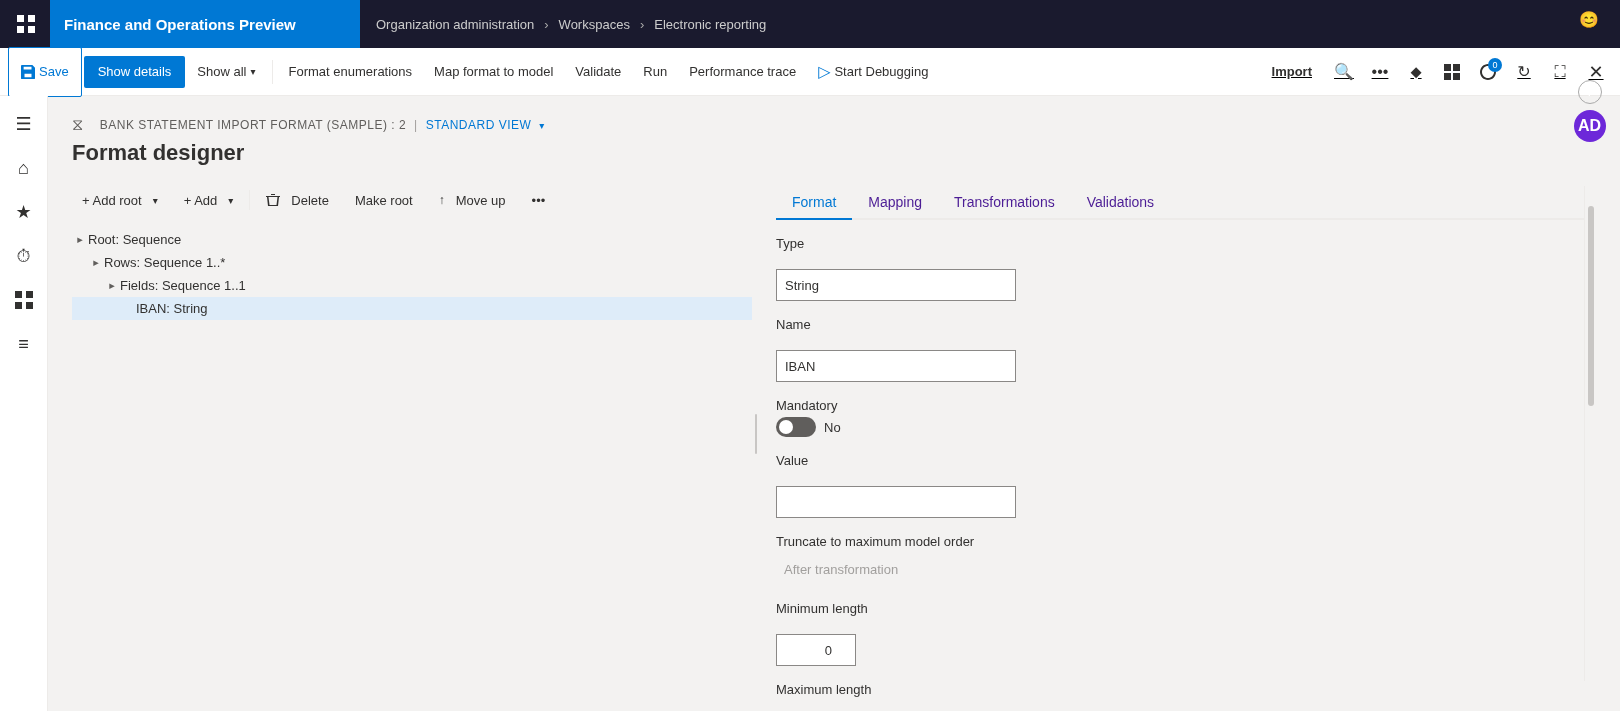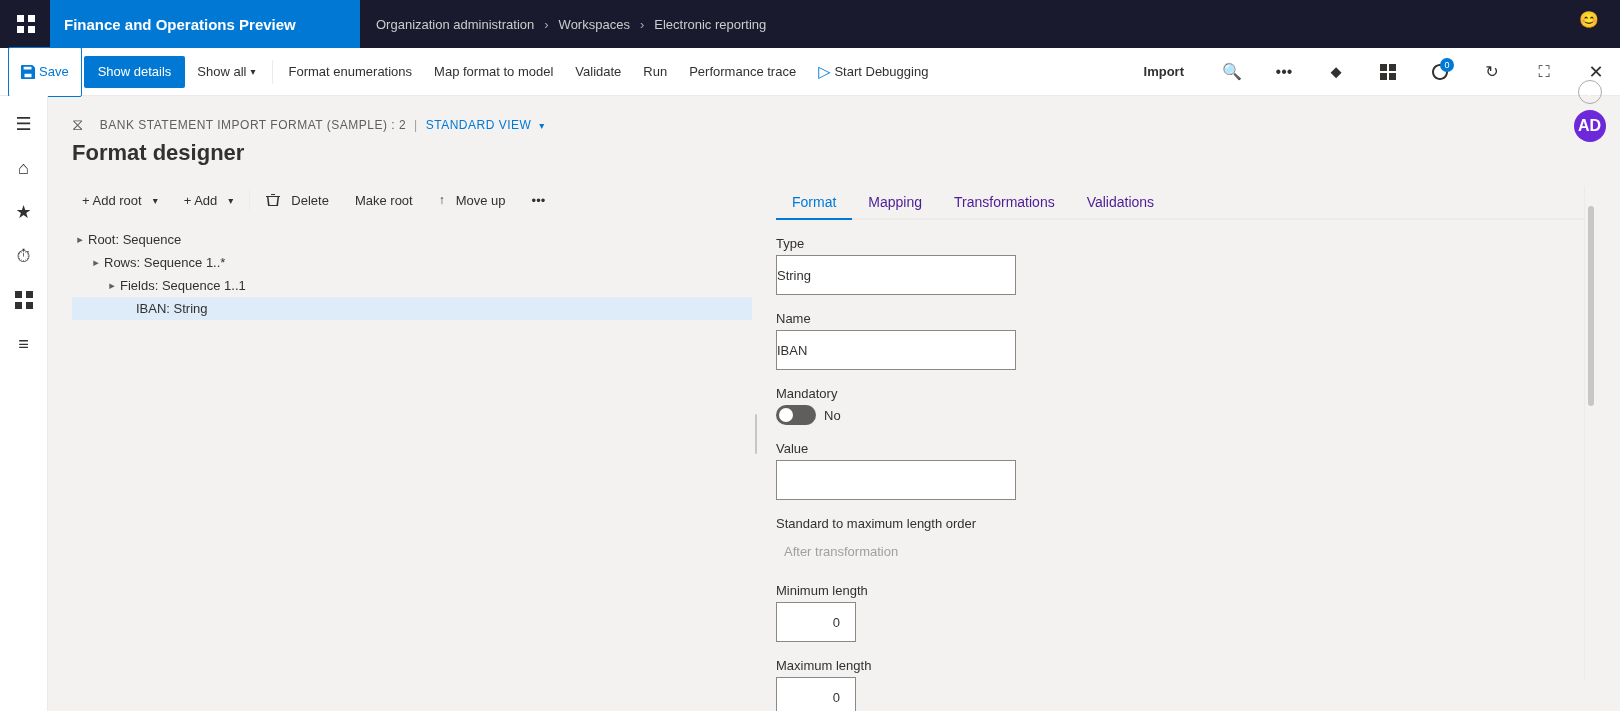--- a/index.html
+++ b/index.html
@@ -64,21 +64,21 @@
     .toolbar .btn-show-all {
       height: 32px; padding: 0 10px; border: none; background: transparent;
       color: #323130; font-size: 13px; cursor: pointer; display: flex; align-items: center; gap: 4px;
     }
     .toolbar .toolbar-sep { width: 1px; height: 24px; background: #edebe9; margin: 0 4px; }
     .toolbar .btn-plain {
       height: 32px; padding: 0 10px; border: none; background: transparent;
       color: #323130; font-size: 13px; cursor: pointer;
     }
     .toolbar .toolbar-right {
-      margin-left: auto; display: flex; align-items: flex-start; gap: 20px;
+      margin-left: auto; display: flex; align-items: flex-start; gap: 4px; text-decoration: underline;
     }
     .toolbar .btn-icon {
       width: 32px; height: 32px; display: flex; align-items: center; justify-content: center;
       border: none; background: transparent; cursor: pointer; font-size: 16px; color: #323130;
     }
     .toolbar .btn-import {
       height: 32px; padding: 0 12px; border: none; background: transparent;
       color: #323130; font-size: 13px; cursor: pointer; font-weight: 600;
     }
 
@@ -181,23 +181,24 @@
     .props-tab {
       padding: 8px 16px; font-size: 14px; color: #4c1d95;
       cursor: pointer; border-bottom: 2px solid transparent; margin-bottom: -2px;
     }
     .props-tab.active { color: #0078d4; border-bottom: 2px solid #0078d4; }
 
     
     .form-group { margin-bottom: 16px; }
     .form-label { font-size: 13px; color: #323130; margin-bottom: 4px; display: block; }
     .form-input {
-      width: 100%; height: 40px; border: 1px solid #8a8886;
-      padding: 0 0; font-size: 13px; color: #323130; background: white;
+      width: 100%; height: 32px; border: 1px solid #8a8886;
+      padding: 0 8px; font-size: 13px; color: #323130; background: white;
       outline: none;
+      margin-top: 14px;
     }
     .form-input-wide { max-width: 240px; }
     .form-input-name { max-width: 240px; }
     .form-input-number { width: 80px; text-align: right; }
     .form-input-readonly {
       width: 240px; height: 32px; border: none; background: #f3f2f1;
       padding: 0 8px; font-size: 13px; color: #a19f9d; display: flex; align-items: center;
     }
 
     
@@ -456,21 +457,21 @@
             <span class="toggle-label">No</span>
           </div>
         </div>
 
         <div class="form-group">
           <label class="form-label">Value</label>
           <input class="form-input form-input-wide" type="text" value="" style="">
         </div>
 
         <div class="form-group">
-          <label class="form-label">Standard to maximum length order</label>
+          <label class="form-label">Truncate to maximum model order</label>
           <div class="form-input-readonly">
             <span>After transformation</span>
           </div>
         </div>
 
         <div class="form-group">
           <label class="form-label">Minimum length</label>
           <input class="form-input form-input-number" type="number" value="0" style="">
         </div>
 

